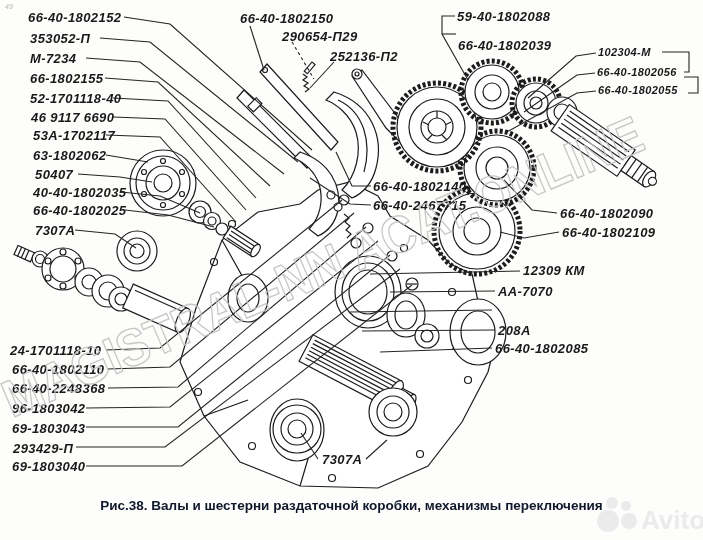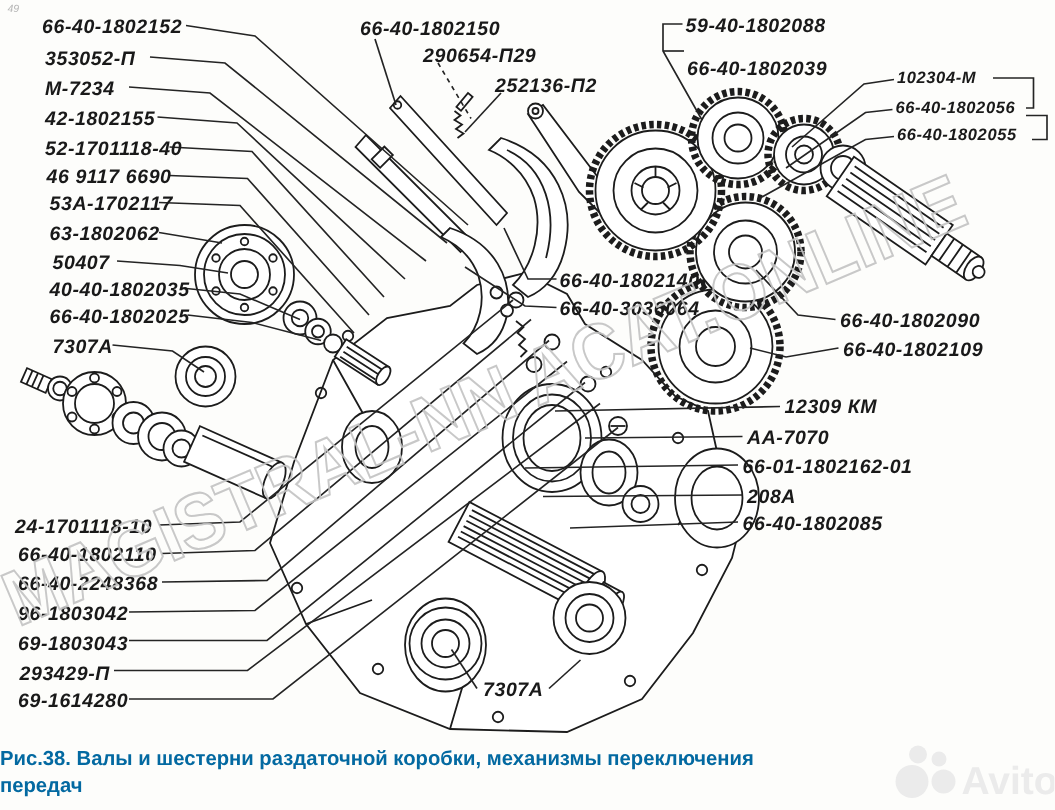--- a/index.html
+++ b/index.html
@@ -10,22 +10,22 @@
   }
   #stage{position:absolute;inset:0;width:575px;height:540px;}
   .layer{position:absolute;left:0;top:0;pointer-events:none;}
   .part-label{
     position:absolute;white-space:nowrap;
     font-size:13px;font-weight:bold;font-style:italic;
     letter-spacing:.4px;color:#191919;
   }
   .small-label{font-size:11px;}
   .caption{
-    position:absolute;left:0;top:497px;width:703px;text-align:left;
-    font-size:13.5px;font-weight:bold;color:#0369a1;line-height:1.3;
+    position:absolute;left:0;top:497px;width:703px;text-align:center;
+    font-size:13.5px;font-weight:bold;color:#0f172a;line-height:1.3;
   }
   .corner-mark{
     position:absolute;left:5px;top:3px;font-size:7px;color:#b3b3b3;
     font-style:italic;
   }
   svg{display:block;}
   .art-line{fill:none;stroke:#1c1c1c;stroke-width:1.2;}
   .art-fill{fill:#ffffff;stroke:#1c1c1c;stroke-width:1.2;}
   .teeth{fill:none;stroke:#1c1c1c;stroke-width:5;stroke-dasharray:3 2.2;}
   .leader{fill:none;stroke:#242424;stroke-width:1.1;}
@@ -272,58 +272,56 @@
     <polyline class="leader" points="492,310 350,312"></polyline>
     <polyline class="leader" points="495,330 362,331"></polyline>
     <polyline class="leader" points="492,348 380,352"></polyline>
     <polyline class="leader" points="318,459 301,433"></polyline>
     <polyline class="leader" points="366,459 387,440"></polyline>
   </svg>
 
   <div class="part-label" style="left:28px;top:10px">66-40-1802152</div>
   <div class="part-label" style="left:30px;top:31px">353052-П</div>
   <div class="part-label" style="left:30px;top:51px">М-7234</div>
-  <div class="part-label" style="left:30px;top:71px">42-1802155</div>
+  <div class="part-label" style="left:30px;top:71px">66-1802155</div>
   <div class="part-label" style="left:30px;top:91px">52-1701118-40</div>
   <div class="part-label" style="left:31px;top:110px">46 9117 6690</div>
   <div class="part-label" style="left:33px;top:128px">53А-1702117</div>
   <div class="part-label" style="left:33px;top:148px">63-1802062</div>
   <div class="part-label" style="left:35px;top:167px">50407</div>
   <div class="part-label" style="left:33px;top:185px">40-40-1802035</div>
   <div class="part-label" style="left:33px;top:203px">66-40-1802025</div>
   <div class="part-label" style="left:35px;top:223px">7307А</div>
   <div class="part-label" style="left:10px;top:343px">24-1701118-10</div>
   <div class="part-label" style="left:12px;top:362px">66-40-1802110</div>
   <div class="part-label" style="left:12px;top:381px">66-40-2248368</div>
   <div class="part-label" style="left:12px;top:401px">96-1803042</div>
   <div class="part-label" style="left:12px;top:421px">69-1803043</div>
   <div class="part-label" style="left:13px;top:441px">293429-П</div>
-  <div class="part-label" style="left:12px;top:459px">69-1614280</div>
+  <div class="part-label" style="left:12px;top:459px">69-1803040</div>
   <div class="part-label" style="left:240px;top:11px">66-40-1802150</div>
   <div class="part-label" style="left:282px;top:29px">290654-П29</div>
   <div class="part-label" style="left:330px;top:49px">252136-П2</div>
   <div class="part-label" style="left:457px;top:9px">59-40-1802088</div>
   <div class="part-label" style="left:458px;top:38px">66-40-1802039</div>
   <div class="part-label small-label" style="left:598px;top:46px">102304-М</div>
   <div class="part-label small-label" style="left:597px;top:66px">66-40-1802056</div>
   <div class="part-label small-label" style="left:598px;top:84px">66-40-1802055</div>
   <div class="part-label" style="left:373px;top:179px">66-40-1802140</div>
-  <div class="part-label" style="left:373px;top:198px">66-40-3036064</div>
+  <div class="part-label" style="left:373px;top:198px">66-40-2467715</div>
   <div class="part-label" style="left:560px;top:206px">66-40-1802090</div>
   <div class="part-label" style="left:562px;top:225px">66-40-1802109</div>
   <div class="part-label" style="left:523px;top:263px">12309 КМ</div>
   <div class="part-label" style="left:498px;top:284px">АА-7070</div>
-  <div class="part-label" style="left:495px;top:303px">66-01-1802162-01</div>
   <div class="part-label" style="left:498px;top:323px">208А</div>
   <div class="part-label" style="left:495px;top:341px">66-40-1802085</div>
   <div class="part-label" style="left:322px;top:452px">7307А</div>
 
   <div class="caption">
     <div>Рис.38. Валы и шестерни раздаточной коробки, механизмы переключения</div>
-    <div>передач</div>
   </div>
 
   <div class="corner-mark">49</div>
 
   <svg class="layer" width="703" height="540" viewBox="0 0 703 540">
     <text class="wm-text" x="12" y="418" transform="rotate(-23 12 418)" textLength="690" lengthAdjust="spacingAndGlyphs">MAGISTRAL-NN ACAT.ONLINE</text>
   </svg>
 
   <svg class="layer" width="703" height="540" viewBox="0 0 703 540">
     <circle class="avito-dot" cx="608" cy="521" r="11"></circle>

